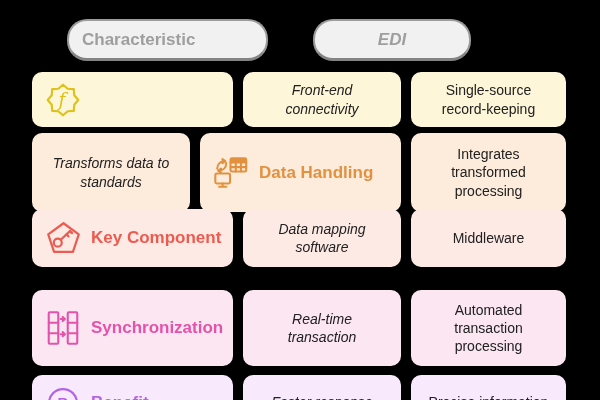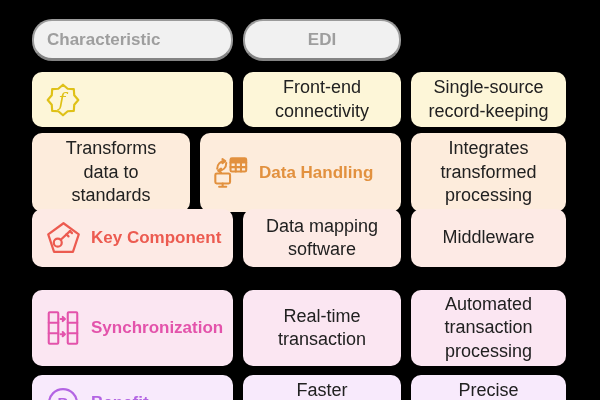--- a/index.html
+++ b/index.html
@@ -10,31 +10,32 @@
   }
   .canvas{position:relative;width:600px;height:400px;overflow:hidden;}
   .row{position:absolute;left:32px;display:flex;gap:10px;}
   .row-header{top:19px;height:42px;}
   .row-0{top:72px;height:55px;}
   .row-1{top:133px;height:79px;}
   .row-2{top:209px;height:58px;}
   .row-3{top:290px;height:76px;}
   .row-4{top:375px;height:55px;}
   .c1{width:201px;}
-  .c2{width:158px;}
+  .c2{width:158px;font-style:italic;}
   .c3{width:155px;}
   .hcell{
     box-sizing:border-box;
     background:var(--header-bg,#f1f1f1);
     border:2px solid var(--header-border,#9b9b9b);
     border-bottom:3px solid var(--header-border-dark,#848484);
     border-radius:20px;
     display:flex;align-items:center;justify-content:center;
     font-weight:bold;font-size:17px;
     color:var(--header-text,#9e9e9e);
+    margin-left:35px;
   }
   .hcell.left{justify-content:flex-start;padding-left:13px;}
   .cell{
     box-sizing:border-box;border-radius:10px;
     background:var(--row-bg,#eee);
   }
   .label-cell{
     display:flex;align-items:center;gap:9px;
     padding-left:12px;overflow:hidden;
   }
@@ -44,21 +45,21 @@
     display:flex;align-items:center;justify-content:center;
   }
   .icon svg{display:block;}
   .label-text{
     font-weight:bold;font-size:17px;white-space:nowrap;
     color:var(--row-accent,#333);
   }
   .value-cell{
     display:flex;align-items:center;justify-content:center;
     text-align:center;
-    font-size:18px;line-height:1.3;
+    font-size:14px;line-height:1.3;
     color:var(--value-color,#212121);
     padding:9px 17px;
   }
 </style>
 </head>
 <body style="--page-bg: #000000; --header-bg: #f1f1f1; --header-border: #9b9b9b; --header-border-dark: #848484; --header-text: #9e9e9e; --value-color: #212121;">
 
 <div class="canvas">
 
   <div class="row row-header">

